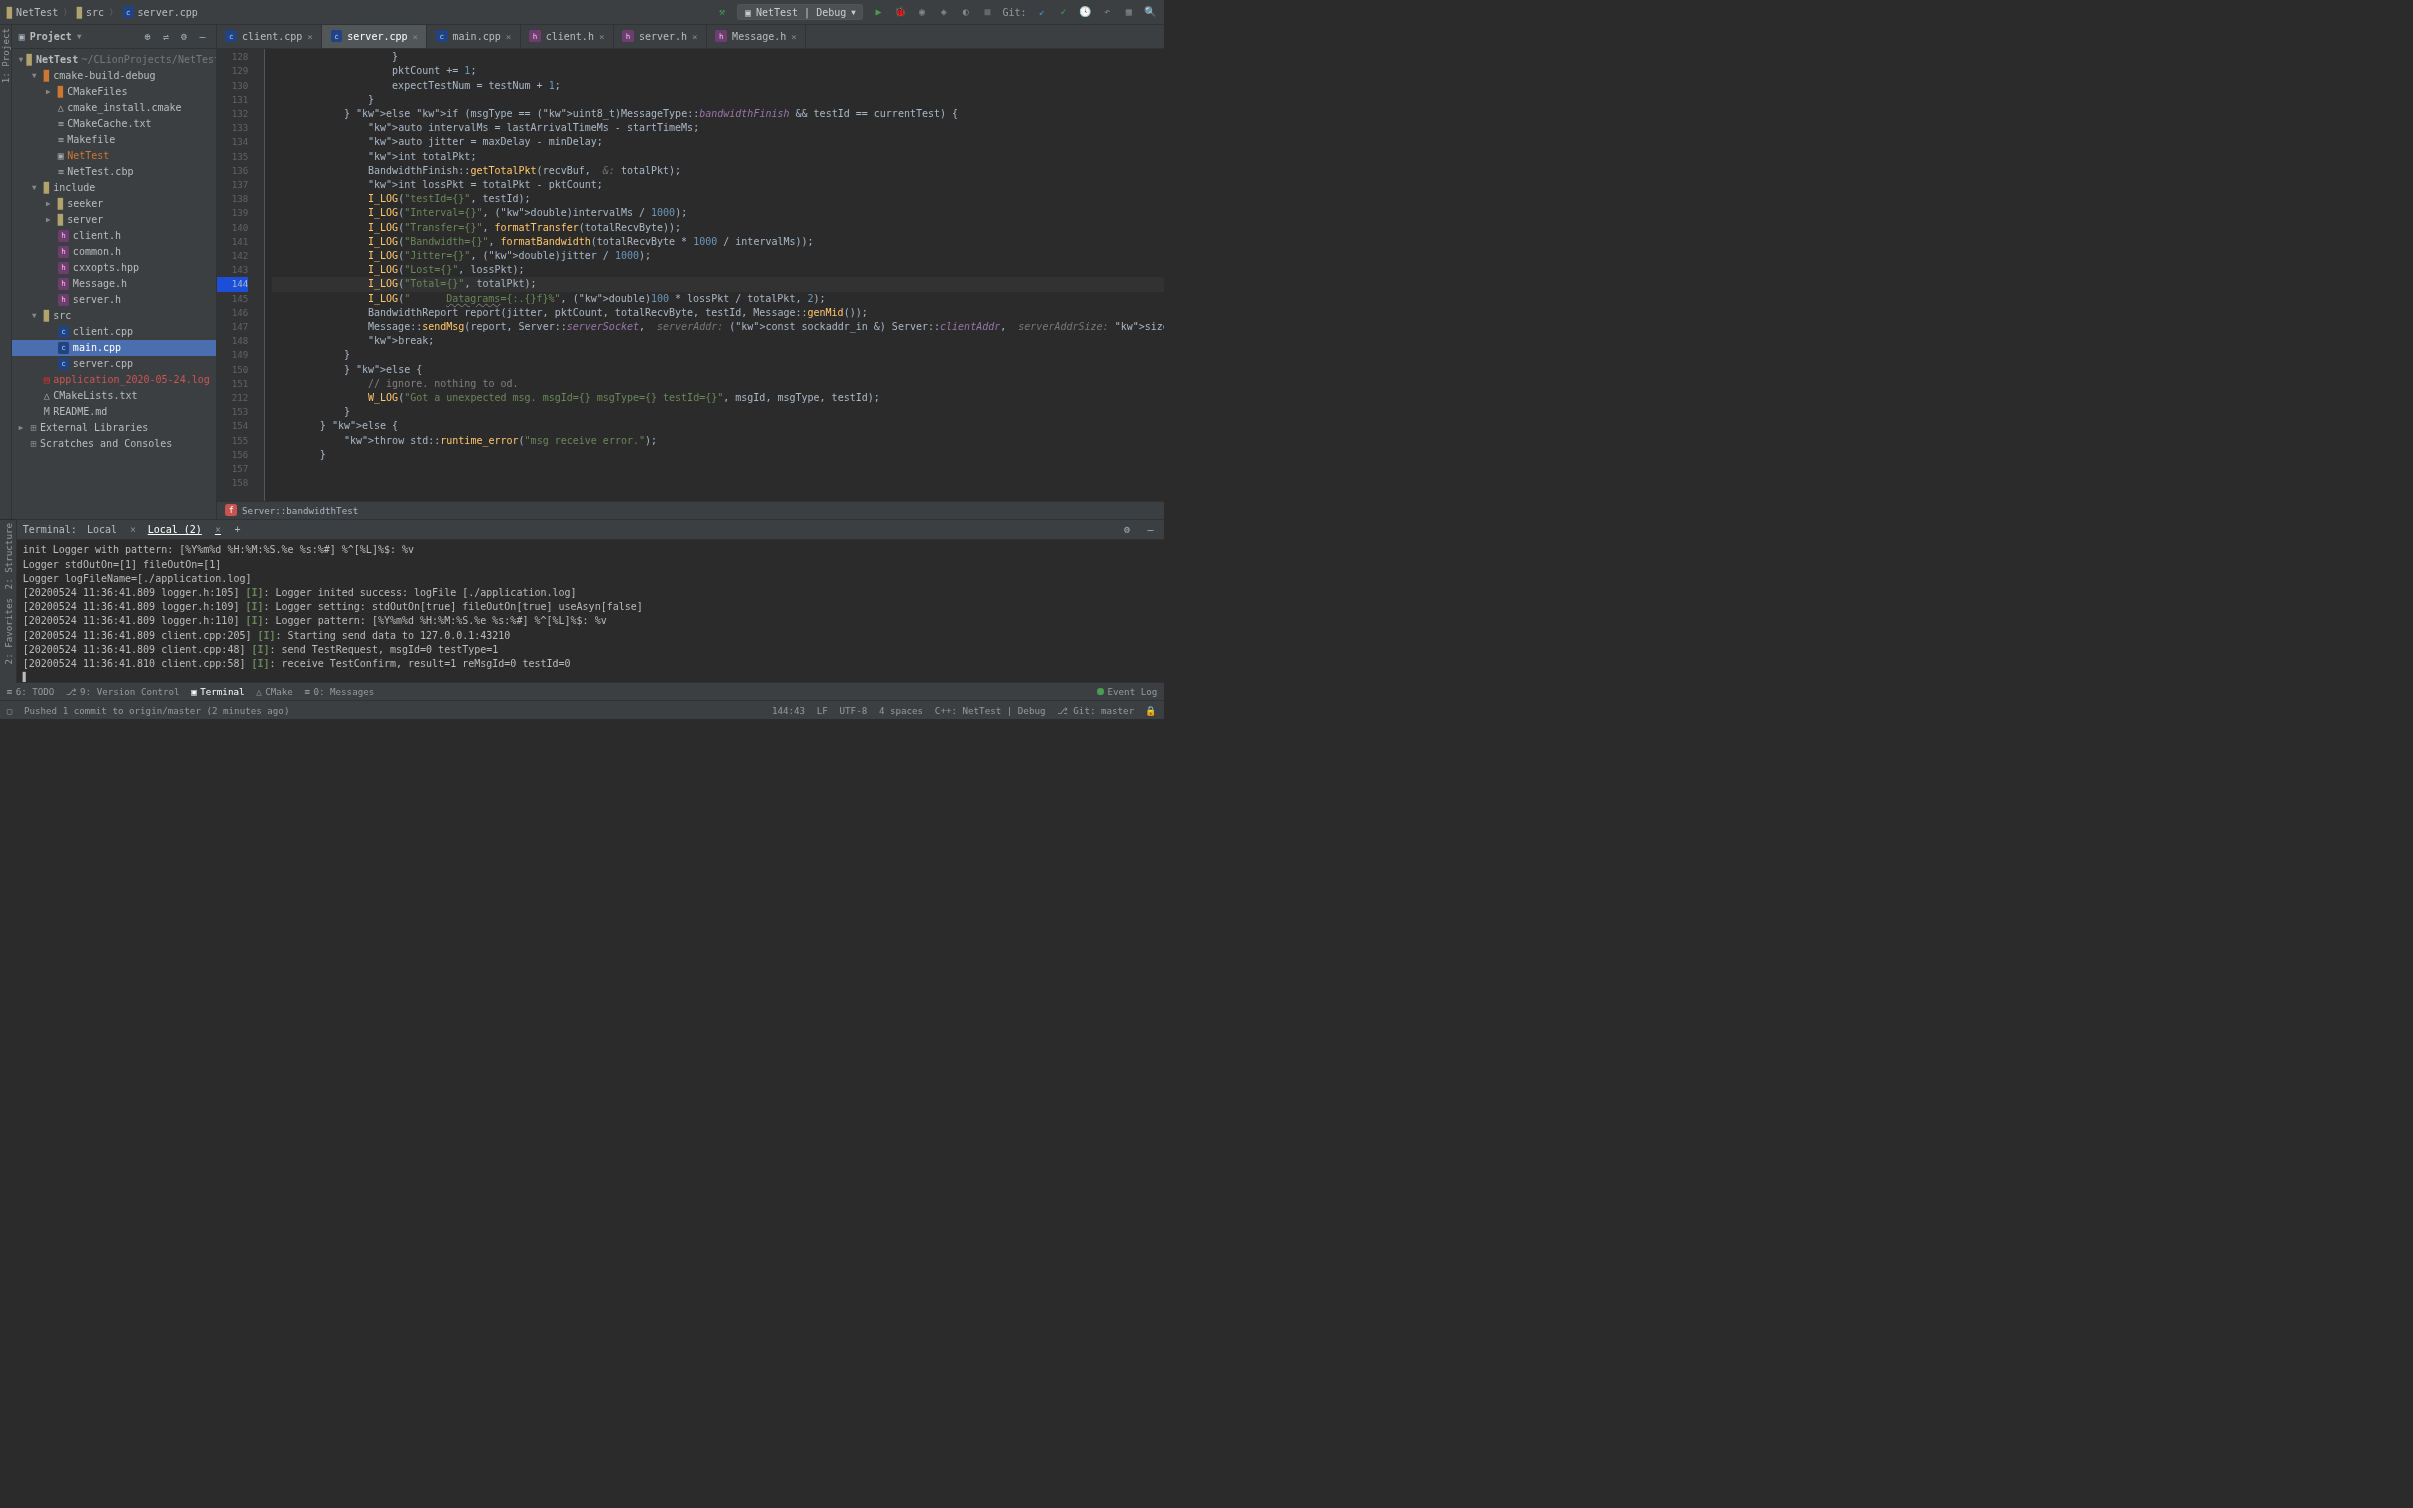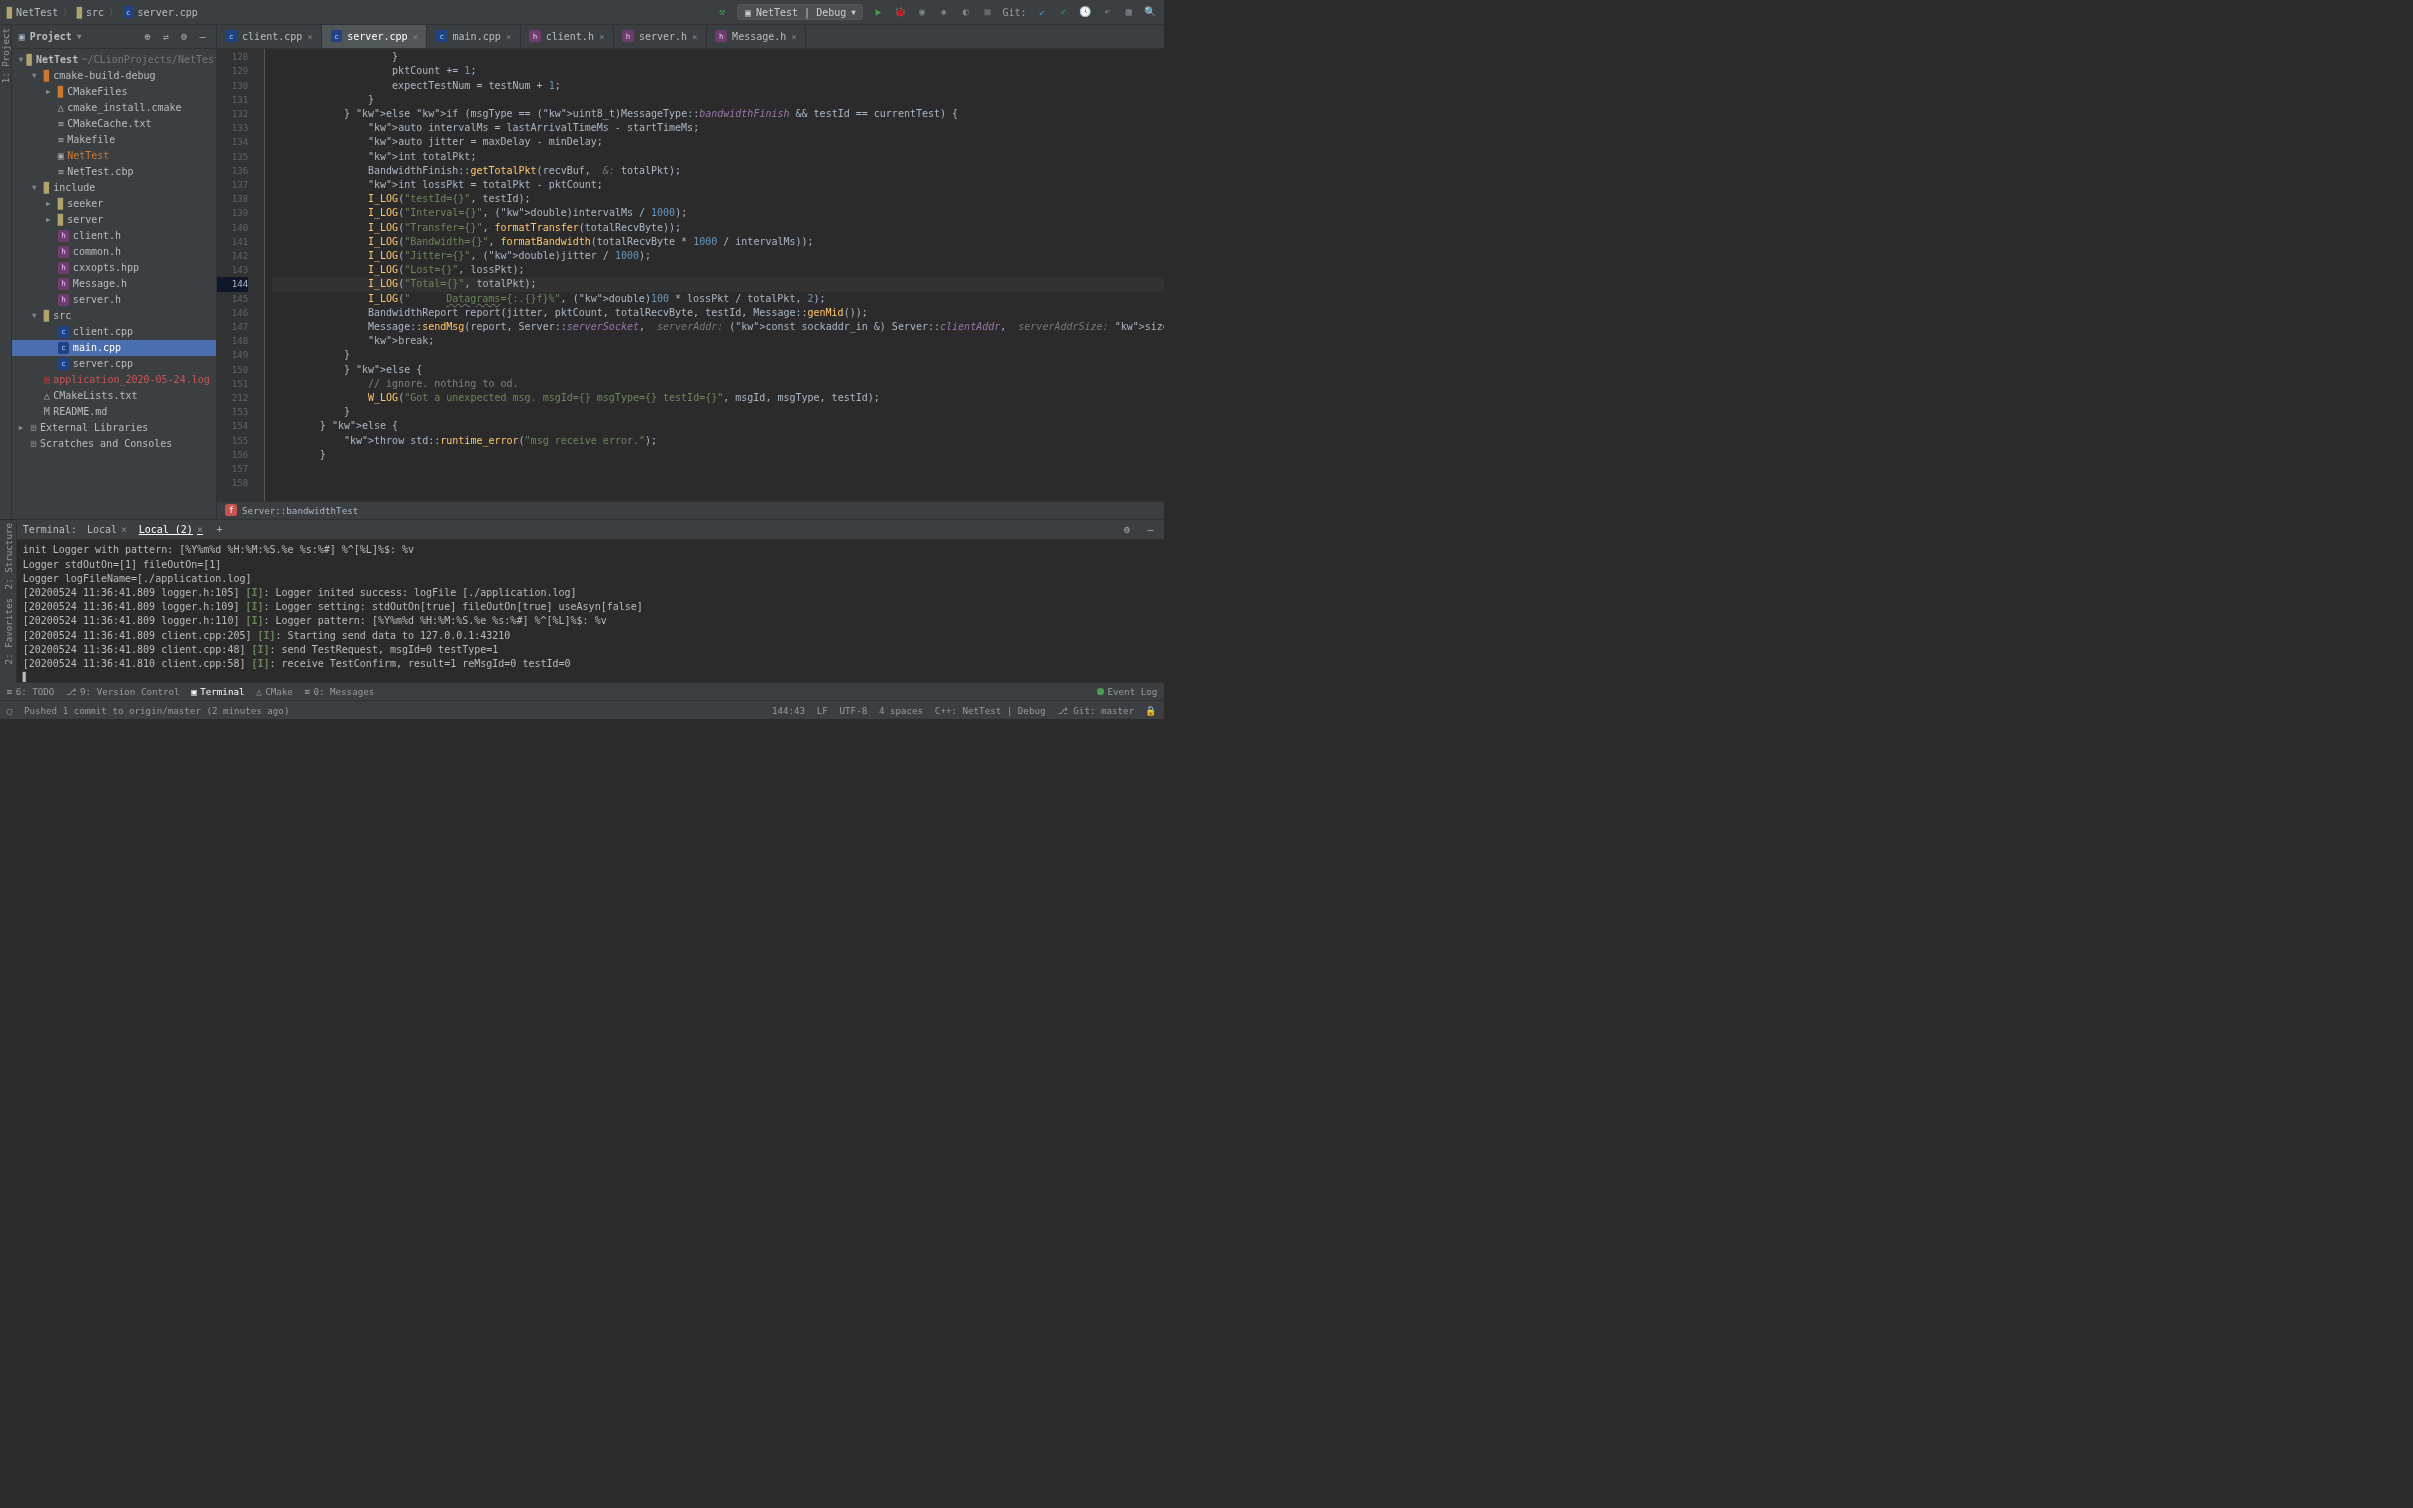--- a/index.html
+++ b/index.html
@@ -166,21 +166,21 @@
 .term-header {
   height: 20px;
   background: #3c3f41;
   display: flex;
   align-items: center;
   padding: 0 6.7px;
   gap: 10px;
   border-bottom: 0.8px solid #323232;
 }
 .term-header .label { color: #bbb; }
-.term-tab { color: #bbb; display: flex; align-items: center; gap: 4px; }
+.term-tab { color: #bbb; display: flex; align-items: center; gap: 13px; }
 .term-tab.active { color: #fff; text-decoration: underline; }
 .term-header .spacer { flex: 1; }
 .term-body {
   flex: 1;
   padding: 3.4px 6.7px;
   font-size: 10px;
   line-height: 14.2px;
   white-space: pre;
   overflow: hidden;
   color: #bbb;
@@ -450,21 +450,21 @@
           <div>134</div>
           <div>135</div>
           <div>136</div>
           <div>137</div>
           <div>138</div>
           <div>139</div>
           <div>140</div>
           <div>141</div>
           <div>142</div>
           <div>143</div>
-          <div style="color:#a9b7c6;background:#0f172a">144</div>
+          <div style="color:#a9b7c6;background:#1d4ed8">144</div>
           <div>145</div>
           <div>146</div>
           <div>147</div>
           <div>148</div>
           <div>149</div>
           <div>150</div>
           <div>151</div>
           <div>212</div>
           <div>153</div>
           <div>154</div>

